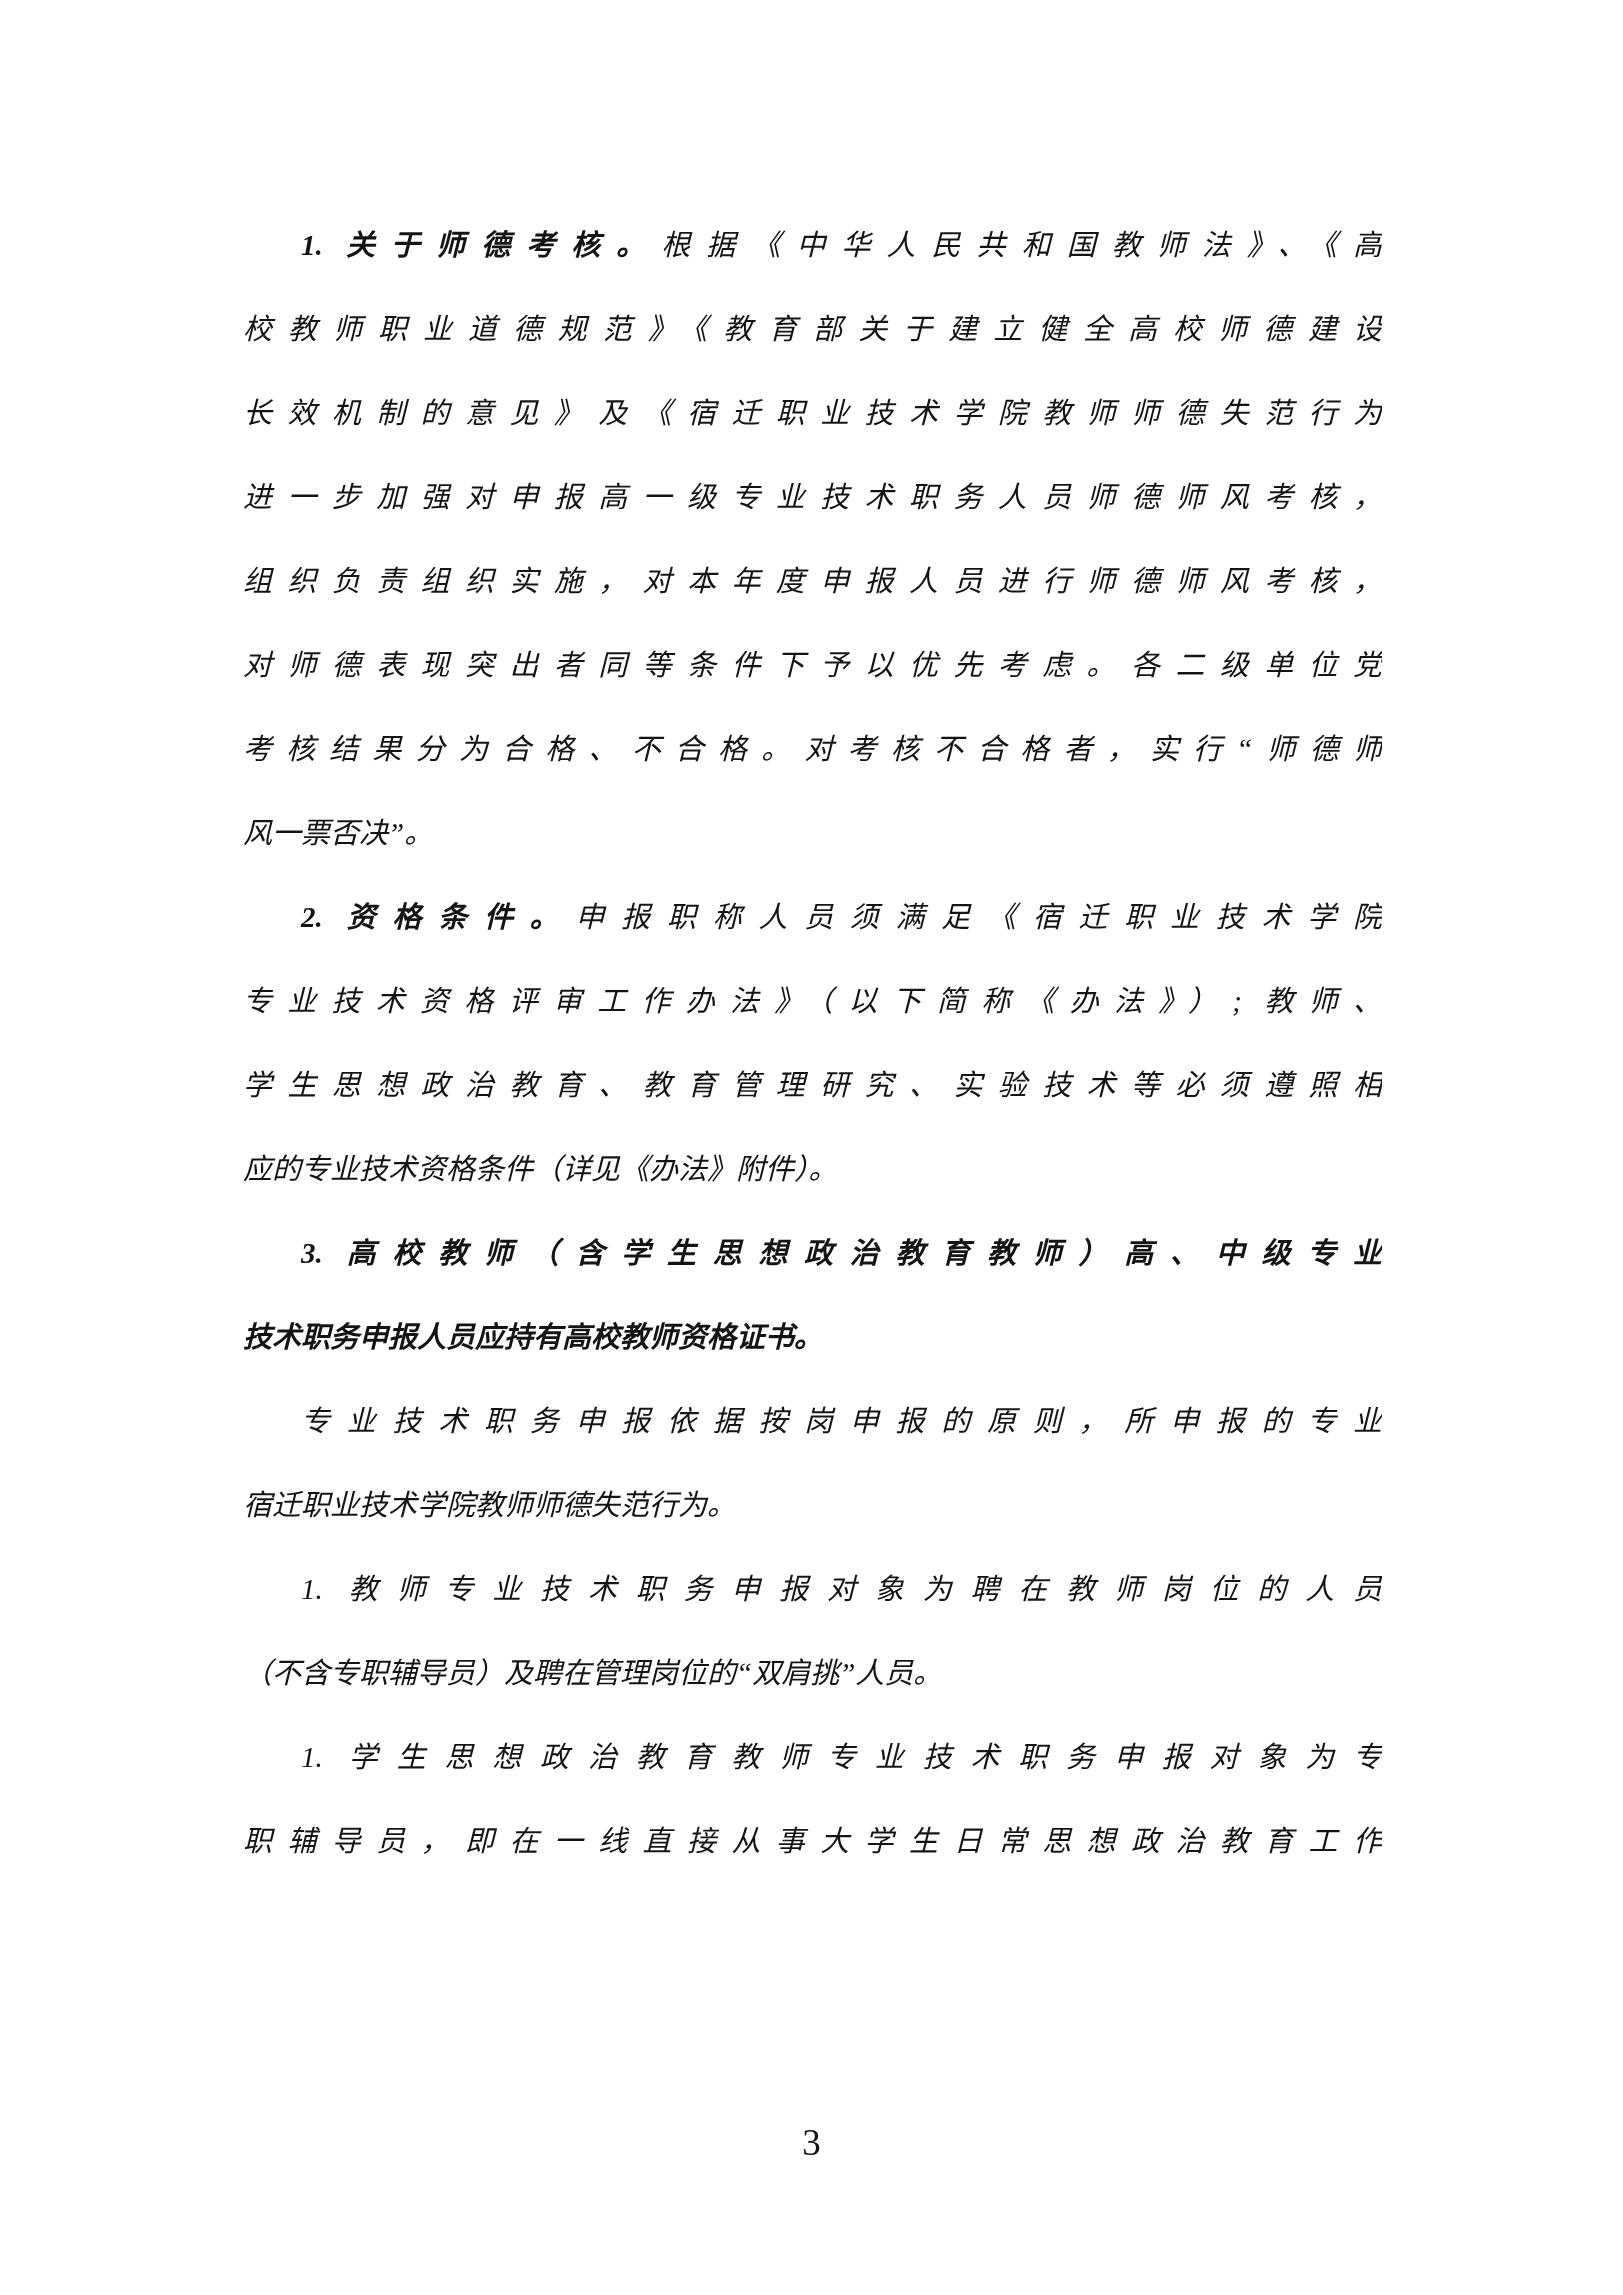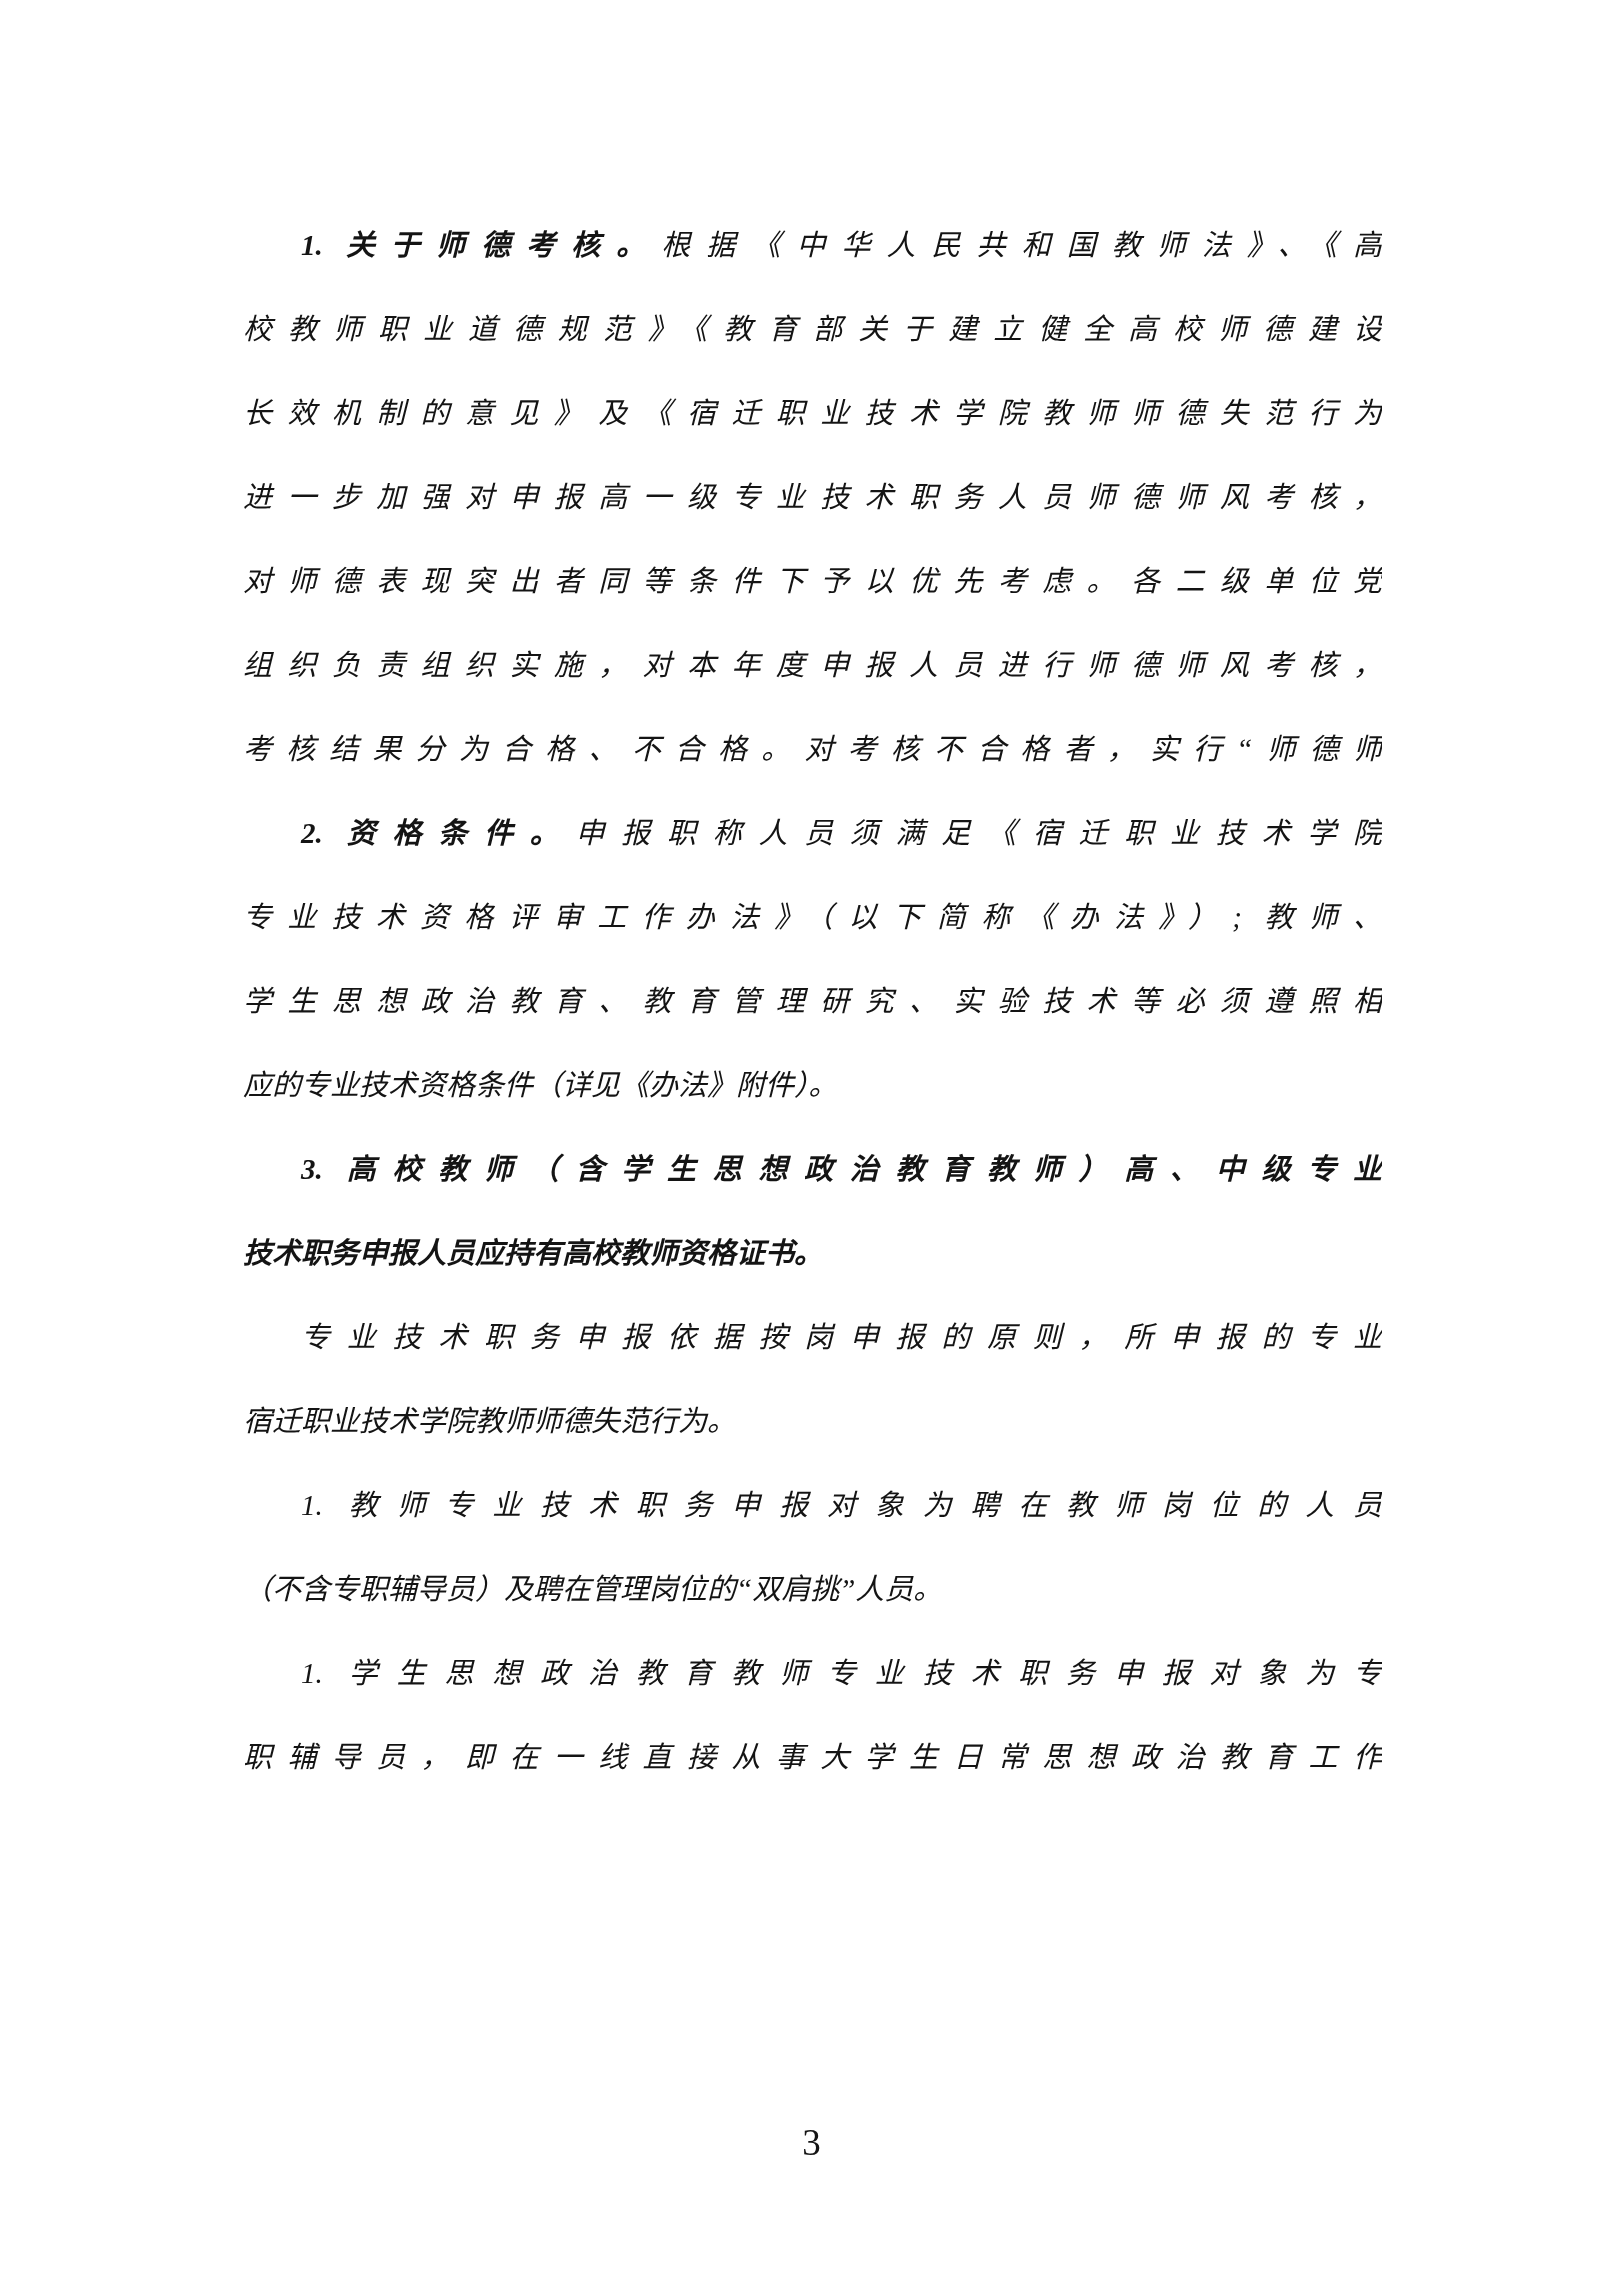--- a/index.html
+++ b/index.html
@@ -56,23 +56,24 @@
 </head>
 <body>
 
 <div class="page">
   <div class="doc">
       <div class="paragraph">
         <div class="line indent fill"><span class="seg bold">1. 关于师德考核。</span><span class="seg">根据《中华人民共和国教师法》、《高</span></div>
         <div class="line fill"><span class="seg">校教师职业道德规范》《教育部关于建立健全高校师德建设</span></div>
         <div class="line fill"><span class="seg">长效机制的意见》及《宿迁职业技术学院教师师德失范行为</span></div>
         <div class="line fill"><span class="seg">进一步加强对申报高一级专业技术职务人员师德师风考核，</span></div>
+        <div class="line fill"><span class="seg">组织负责组织实施，对本年度申报人员进行师德师风考核，</span></div>
         <div class="line fill"><span class="seg">对师德表现突出者同等条件下予以优先考虑。各二级单位党</span></div>
-        <div class="line fill"><span class="seg">组织负责组织实施，对本年度申报人员进行师德师风考核，</span></div>
         <div class="line fill"><span class="seg">考核结果分为合格、不合格。对考核不合格者，实行“师德师</span></div>
+        <div class="line"><span class="seg">风一票否决”。</span></div>
       </div>
       <div class="paragraph">
         <div class="line indent fill"><span class="seg bold">2. 资格条件。</span><span class="seg">申报职称人员须满足《宿迁职业技术学院</span></div>
         <div class="line fill"><span class="seg">专业技术资格评审工作办法》（以下简称《办法》）; 教师、</span></div>
         <div class="line fill"><span class="seg">学生思想政治教育、教育管理研究、实验技术等必须遵照相</span></div>
         <div class="line"><span class="seg">应的专业技术资格条件（详见《办法》附件）。</span></div>
       </div>
       <div class="paragraph">
         <div class="line indent fill"><span class="seg bold">3. 高校教师（含学生思想政治教育教师）高、中级专业</span></div>
         <div class="line"><span class="seg bold">技术职务申报人员应持有高校教师资格证书。</span></div>

